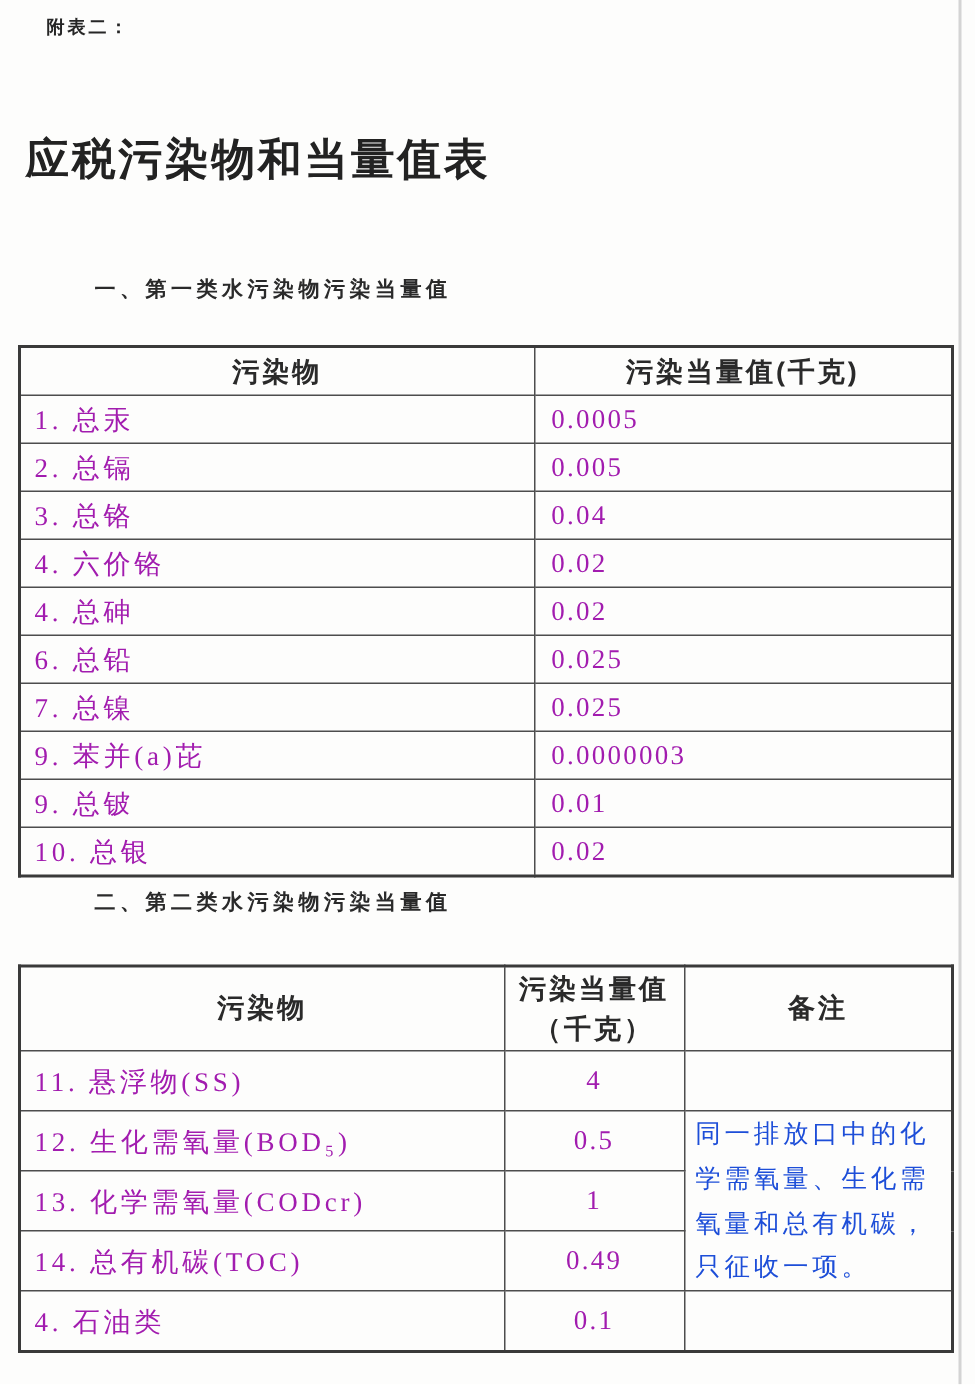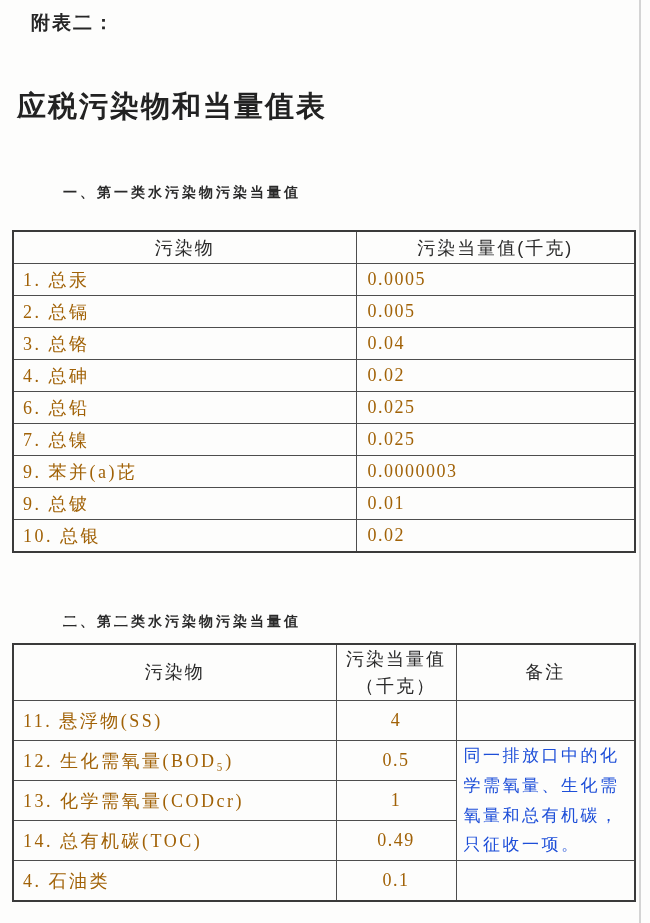--- a/index.html
+++ b/index.html
@@ -11,61 +11,61 @@
     color:#2e2e2e;
     font-family:"Liberation Serif","DejaVu Serif",serif;
   }
   .scan-edge {
     position:absolute; top:0; bottom:0; right:9px; width:2px;
     background:#d4d4d4;
   }
   .appendix {
     position:absolute; left:31px; top:10px;
     font-family:"Liberation Sans","DejaVu Sans",sans-serif;
-    font-weight:bold; font-size:19px; letter-spacing:2px;
+    font-weight:bold; font-size:12px; letter-spacing:2px;
     color:#262626;
   }
   .doc-title {
     position:absolute; left:0; top:87px; width:650px;
     text-align:left;
     font-family:"Liberation Serif","DejaVu Serif",serif;
     font-weight:bold; font-size:29px; letter-spacing:2px;
     color:#222;
     margin-left:17px;
   }
   .section-heading {
     position:absolute; left:63px;
     font-family:"Liberation Sans","DejaVu Sans",sans-serif;
     font-weight:bold; font-size:14px; letter-spacing:3px;
     color:#2a2a2a; white-space:nowrap;
   }
   .heading-1 { top:184px; }
-  .heading-2 { top:593px;margin-top:20px; }
+  .heading-2 { top:593px; }
 
   table.pollutant-table {
     position:absolute; left:12px;
     border-collapse:collapse; table-layout:fixed;
     width:622px; background:transparent;
     border:2px solid #3a3a3a;
   }
   .table-1 { top:230px; }
   .table-2 { top:643px; }
   .pollutant-table th, .pollutant-table td {
     border:1px solid #4d4d4d;
     overflow:hidden;
   }
   .pollutant-table th {
     font-family:"Liberation Sans","DejaVu Sans",sans-serif;
-    font-weight:normal; font-size:18px; letter-spacing:2px;
+    font-weight:bold; font-size:18px; letter-spacing:2px;
     text-align:center; color:#2a2a2a;
     height:31px; padding:0;
   }
   .table-2 th { height:55px; line-height:1.45; }
   .pollutant-table td {
-    font-size:18px; color:#a16207;
+    font-size:18px; color:#a21caf;
     height:31px; padding:0;
   }
   .table-2 td { height:39px; }
   td.cell-pollutant {
     text-align:left; padding-left:9px; letter-spacing:2.5px;
   }
   td.cell-value-left {
     text-align:left; padding-left:11px; letter-spacing:1.5px;
   }
   td.cell-value-center {
@@ -105,20 +105,24 @@
       <td class="cell-pollutant">1. 总汞</td>
       <td class="cell-value-left">0.0005</td>
     </tr>
     <tr>
       <td class="cell-pollutant">2. 总镉</td>
       <td class="cell-value-left">0.005</td>
     </tr>
     <tr>
       <td class="cell-pollutant">3. 总铬</td>
       <td class="cell-value-left">0.04</td>
+    </tr>
+    <tr>
+      <td class="cell-pollutant">4. 六价铬</td>
+      <td class="cell-value-left">0.02</td>
     </tr>
     <tr>
       <td class="cell-pollutant">4. 总砷</td>
       <td class="cell-value-left">0.02</td>
     </tr>
     <tr>
       <td class="cell-pollutant">6. 总铅</td>
       <td class="cell-value-left">0.025</td>
     </tr>
     <tr>

